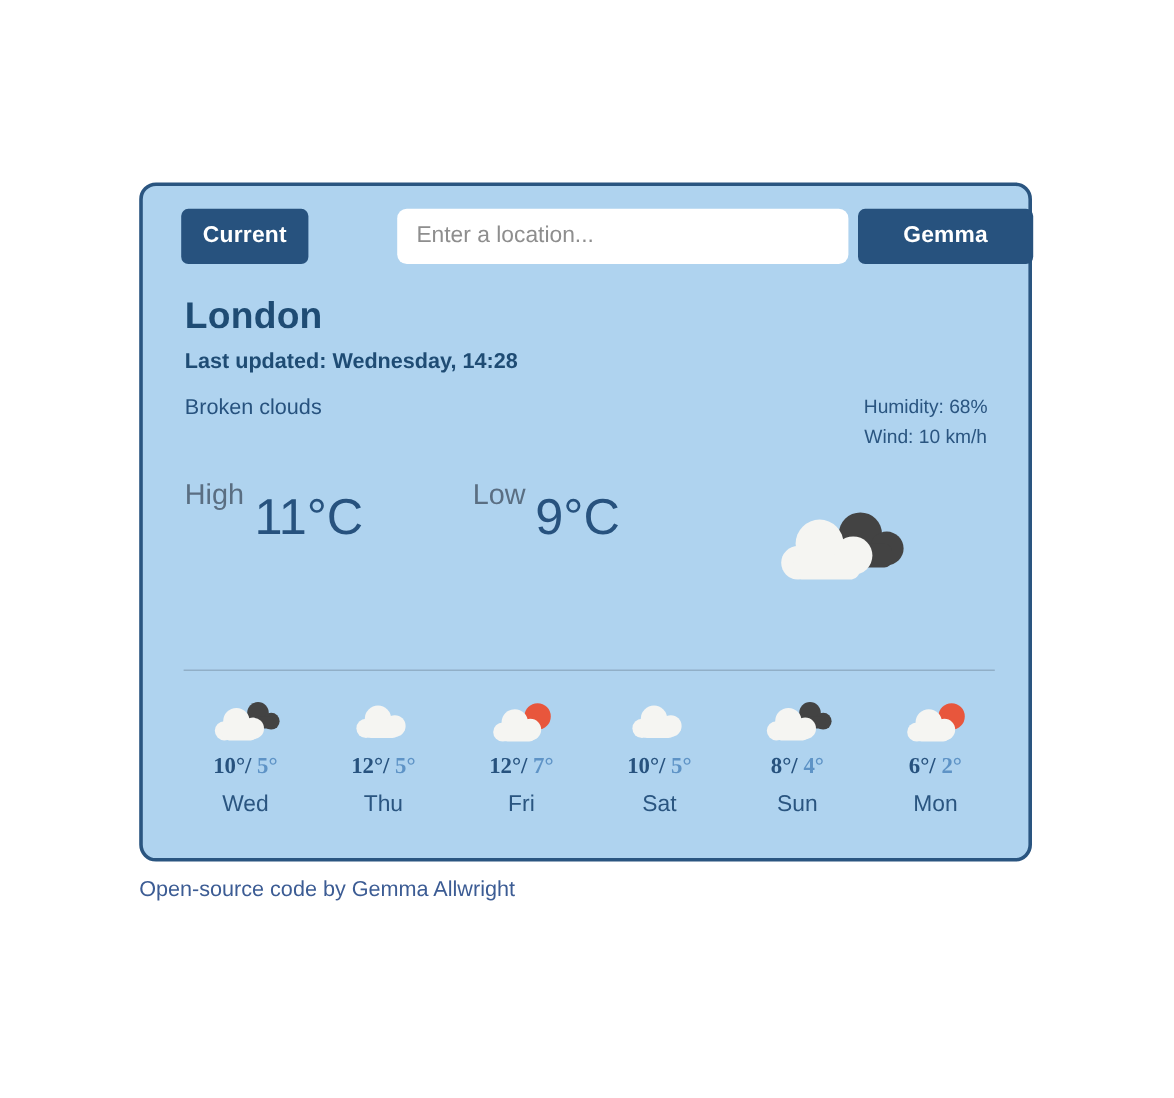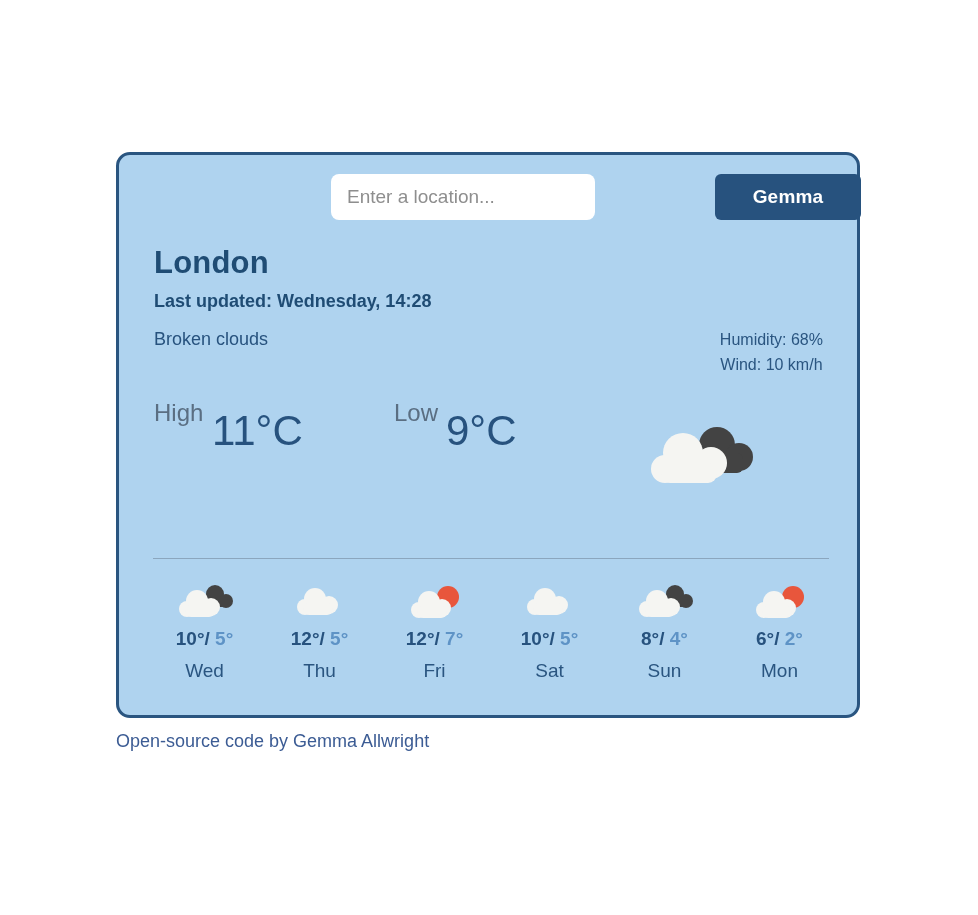--- a/index.html
+++ b/index.html
@@ -51,21 +51,21 @@
     cursor: pointer;
     padding: 0;
   }
   #current-button { left: 0px;   width: 106px; }
   #submit-button  { left: 564px; width: 146px; }
 
   #location-input {
     position: absolute;
     left: 180px;
     top: 0;
-    width: 264px;
+    width: 376px;
     height: 46px;
     box-sizing: border-box;
     background: #ffffff;
     border: none;
     border-radius: 8px;
     padding: 0 16px;
     font-family: "Liberation Sans", sans-serif;
     font-size: 19px;
     color: #3d4450;
     outline: none;
@@ -170,20 +170,21 @@
   .forecast-icon {
     height: 44px;
     margin-bottom: 4px;
   }
   .forecast-temps {
     font-size: 19px;
     font-weight: bold;
     color: #27527E;
     margin-bottom: 10px;
     white-space: nowrap;
+    font-family: Liberation Serif, serif;
   }
   .forecast-temps .low { color: #5E93C6; }
   .forecast-name {
     font-size: 19px;
     color: #2A5580;
   }
 
   
   #footer-credit {
     position: absolute;
@@ -192,20 +193,21 @@
     font-size: 18px;
     color: #3C5C94;
   }
 </style>
 </head>
 <body>
 
 <div id="weather-card">
 
   <div id="search-row">
+    <button class="btn" id="current-button">Current</button>
 
     <input id="location-input" type="text" placeholder="Enter a location..." style="">
 
     <button class="btn" id="submit-button">Gemma</button>
   </div>
 
   <h1 id="city-name">London</h1>
   <div id="last-updated">Last updated: Wednesday, 14:28</div>
   <div id="conditions-text">Broken clouds</div>
 

